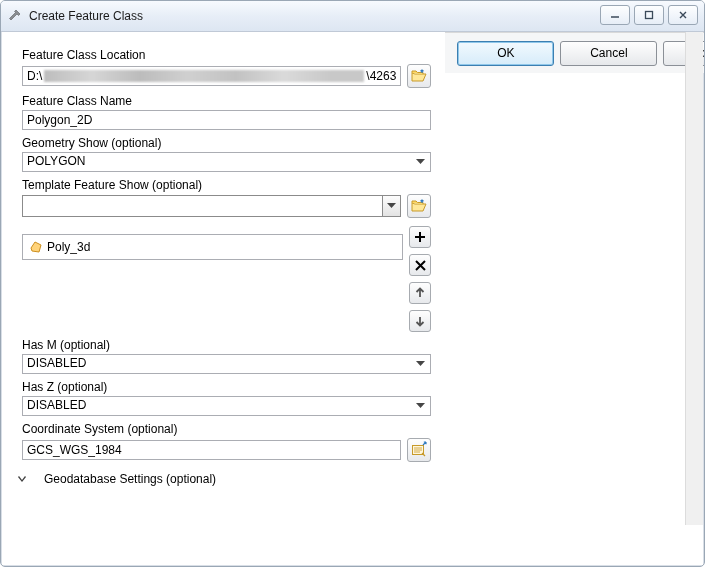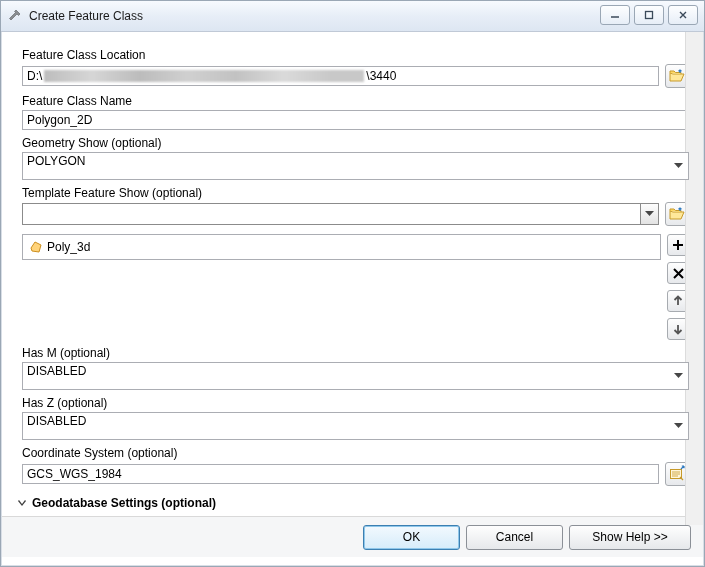--- a/index.html
+++ b/index.html
@@ -1,43 +1,43 @@
 <!DOCTYPE html>
 <html><head>
 <meta charset="utf-8">
 <style>
   html,body{margin:0;padding:0;font-family:"Segoe UI",Tahoma,Arial,sans-serif;font-size:12px;color:#000;background:#fff}
-  .window{width:705px;height:567px;box-sizing:border-box;border:1px solid #9aa7b5;border-radius:0;overflow:hidden;background:#fff;box-shadow:0 0 0 1px #d8dee6 inset;position:relative}
+  .window{width:705px;height:567px;box-sizing:border-box;border:1px solid #9aa7b5;border-radius:5px;overflow:hidden;background:#fff;box-shadow:0 0 0 1px #d8dee6 inset;position:relative}
   
   .titlebar{height:30px;background:linear-gradient(to bottom,#f7fafe 0%,#e7eef7 50%,#dde6f2 100%);border-bottom:1px solid #c0c9d6;display:flex;align-items:center;padding:0 6px;position:relative}
   .title-icon{width:16px;height:16px;margin-right:6px;display:flex;align-items:center;justify-content:center}
   .title-text{font-size:12px;color:#1a1a1a}
   .winbtns{position:absolute;right:6px;top:4px;display:flex;gap:4px}
   .winbtn{width:28px;height:18px;border:1px solid #9aa7b5;border-radius:3px;background:linear-gradient(#fdfeff,#e7eef7);display:flex;align-items:center;justify-content:center;font-size:10px;color:#3b4a5a;cursor:default}
   .winbtn svg{display:block}
   
-  .body{position:absolute;top:31px;left:1px;right:1px;bottom:1px;background:#fff;display:flex;flex-direction:column}
+  .body{position:absolute;top:31px;left:1px;right:1px;bottom:1px;background:#fff;display:flex;}
   .vscroll{position:absolute;top:0;right:0;width:17px;bottom:40px;background:#f0f0f0;border-left:1px solid #dcdcdc}
   .content{padding:10px 14px 4px 20px}
   .field-label{margin:6px 0 2px 0;color:#000}
   .row{display:flex;align-items:center;gap:6px}
   .txt{flex:1;height:20px;border:1px solid #abadb3;background:#fff;padding:1px 4px;font:inherit;box-sizing:border-box}
-  .sel{flex:1;height:28px;border:1px solid #abadb3;background:#fff;font:inherit;box-sizing:border-box;position:relative;padding:1px 18px 1px 4px}
+  .sel{flex:1;height:20px;border:1px solid #abadb3;background:#fff;font:inherit;box-sizing:border-box;position:relative;padding:1px 18px 1px 4px}
   .sel .arrow{position:absolute;right:2px;top:1px;bottom:1px;width:15px;display:flex;align-items:center;justify-content:center}
   .combo-plain{flex:1;height:20px;border:1px solid #8b8b8b;background:#fff;position:relative}
   .combo-plain .arrow{position:absolute;right:0;top:0;bottom:0;width:17px;border-left:1px solid #8b8b8b;background:linear-gradient(#fdfdfd,#e3e3e3);display:flex;align-items:center;justify-content:center}
   .iconbtn{width:24px;height:24px;border:1px solid #a7abb0;border-radius:3px;background:linear-gradient(#fefefe,#e7e9ec);display:flex;align-items:center;justify-content:center;cursor:default;box-sizing:border-box}
   .iconbtn.small{width:22px;height:22px}
-  .listbox{border:1px solid #abadb3;background:#fff;height:152px;margin-top:8px;padding:4px 6px;box-sizing:border-box;flex:1;position:relative}
+  .listbox{border:1px solid #abadb3;background:#fff;height:152px;margin-top:16px;padding:4px 6px;box-sizing:border-box;flex:1;position:relative}
   .list-row{display:flex;align-items:center;gap:4px;height:16px}
   .list-icon{width:14px;height:14px;display:flex;align-items:center;justify-content:center}
   .sidebtns{display:flex;flex-direction:column;gap:6px;margin-top:8px}
   .template-wrap{display:flex;gap:6px;align-items:flex-start}
   .template-left{flex:1;display:flex;flex-direction:column}
-  .expander{display:flex;align-items:center;gap:4px;margin:10px 0 2px -6px;font-weight:bold}
+  .expander{display:flex;align-items:center;gap:16px;margin:10px 0 2px -6px;font-weight:normal}
   .chev{width:12px;height:12px;display:flex;align-items:center;justify-content:center}
   
   .footer{height:40px;border-top:1px solid #d9d9d9;background:#f5f6f7;display:flex;align-items:center;justify-content:flex-end;padding:0 12px;gap:6px}
   .btn{height:23px;min-width:75px;padding:0 10px;border:1px solid #8b9097;border-radius:3px;background:linear-gradient(#fefefe,#e6e8eb);font:inherit;cursor:default;display:flex;align-items:center;justify-content:center}
   .btn.default{border-color:#3c7fb1;box-shadow:0 0 0 1px #8fc7ea inset;background:linear-gradient(#f2f9fe,#d6ecfa)}
   
   .blur{display:inline-block;width:320px;height:12px;background:linear-gradient(90deg,#bdbdbd,#d6d6d6 15%,#bcbcbc 30%,#d0d0d0 45%,#c2c2c2 60%,#dadada 75%,#c8c8c8 90%);filter:blur(1.2px);vertical-align:middle;margin:0 2px}
   
   svg{overflow:visible}
 </style>
@@ -74,21 +74,21 @@
 
   <div class="body">
     <div class="vscroll"></div>
     <div class="content">
 
       <div class="field-label">Feature Class Location</div>
       <div class="row">
         <div class="txt" style="display:flex;align-items:center">
           <span>D:\</span>
           <span class="blur"></span>
-          <span>\3440</span>
+          <span>\4263</span>
         </div>
         <div class="iconbtn">
           <svg width="16" height="14" viewBox="0 0 16 14">
             <path d="M1 4 L1 12 L12 12 L15 5 L4 5 Z" fill="#ffe89a" stroke="#c79a2a"></path>
             <path d="M1 4 L1 2 L5 2 L6.5 3.5 L12 3.5 L12 5" fill="#ffd965" stroke="#c79a2a"></path>
             <path d="M11 1 L11 4 M9.5 2.3 L11 1 L12.5 2.3" fill="none" stroke="#2f7abf" stroke-width="1.2"></path>
           </svg>
         </div>
       </div>
 

